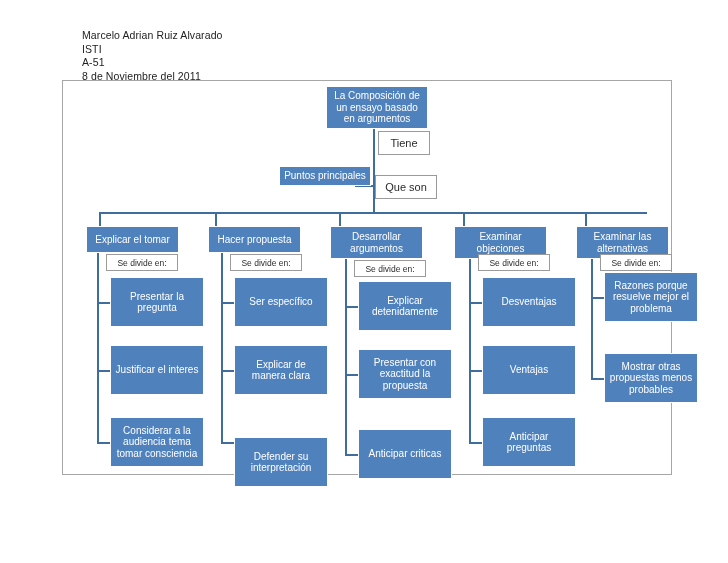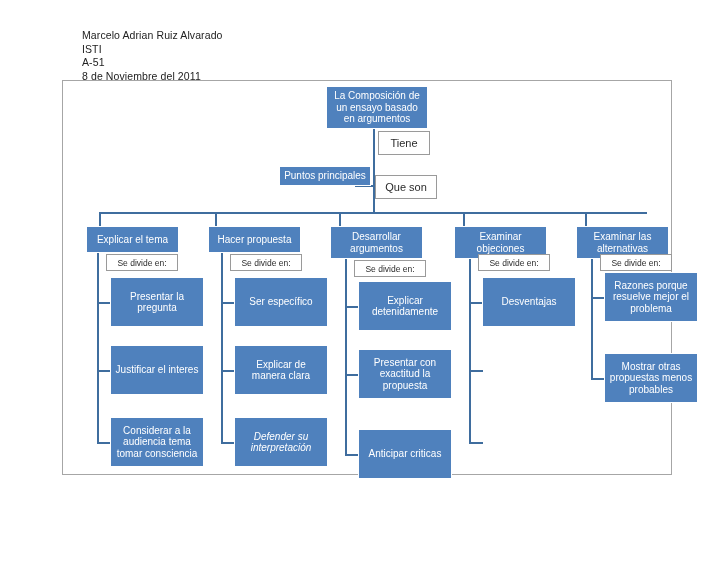--- a/index.html
+++ b/index.html
@@ -155,21 +155,21 @@
 
     <div class="node node-blue" style="left:216px; top:85px; width:92px; height:20px;">
       <span>Puntos principales</span>
     </div>
 
     <div class="node node-white" style="left:312px; top:94px; width:62px; height:24px;">
       <span>Que son</span>
     </div>
 
     <div class="node node-blue" style="left:23px; top:145px; width:93px; height:27px;">
-      <span>Explicar el tema</span>
+      <span>Explicar el tomar</span>
     </div>
     <div class="node node-label" style="left:43px; top:173px; width:72px; height:17px;">
       <span>Se divide en:</span>
     </div>
     <div class="node node-blue" style="left:47px; top:196px; width:94px; height:50px;">
       <span>Presentar la pregunta</span>
     </div>
     <div class="node node-blue" style="left:47px; top:264px; width:94px; height:50px;">
       <span>Justificar el interes</span>
     </div>
@@ -182,21 +182,21 @@
     </div>
     <div class="node node-label" style="left:167px; top:173px; width:72px; height:17px;">
       <span>Se divide en:</span>
     </div>
     <div class="node node-blue" style="left:171px; top:196px; width:94px; height:50px;">
       <span>Ser específico</span>
     </div>
     <div class="node node-blue" style="left:171px; top:264px; width:94px; height:50px;">
       <span>Explicar de manera clara</span>
     </div>
-    <div class="node node-blue" style="left:171px; top:336px; width:94px; height:50px;font-style:italic;">
+    <div class="node node-blue" style="left:171px; top:356px; width:94px; height:50px;">
       <span>Defender su interpretación</span>
     </div>
 
     <div class="node node-blue" style="left:267px; top:145px; width:93px; height:33px;">
       <span>Desarrollar argumentos</span>
     </div>
     <div class="node node-label" style="left:291px; top:179px; width:72px; height:17px;">
       <span>Se divide en:</span>
     </div>
     <div class="node node-blue" style="left:295px; top:200px; width:94px; height:50px;">
@@ -211,20 +211,26 @@
 
     <div class="node node-blue" style="left:295px; top:348px; width:94px; height:50px;">
       <span>Anticipar criticas</span>
     </div>
     <div class="node node-label" style="left:415px; top:173px; width:72px; height:17px;">
       <span>Se divide en:</span>
     </div>
     <div class="node node-blue" style="left:419px; top:196px; width:94px; height:50px;">
       <span>Desventajas</span>
     </div>
+    <div class="node node-blue" style="left:419px; top:264px; width:94px; height:50px;">
+      <span>Ventajas</span>
+    </div>
+    <div class="node node-blue" style="left:419px; top:336px; width:94px; height:50px;">
+      <span>Anticipar preguntas</span>
+    </div>
 
     <div class="node node-blue" style="left:513px; top:145px; width:93px; height:33px;">
       <span>Examinar las alternativas</span>
     </div>
     <div class="node node-label" style="left:537px; top:173px; width:72px; height:17px;">
       <span>Se divide en:</span>
     </div>
     <div class="node node-blue" style="left:541px; top:191px; width:94px; height:50px;align-items:center;">
       <span>Razones porque resuelve mejor el problema</span>
     </div>

